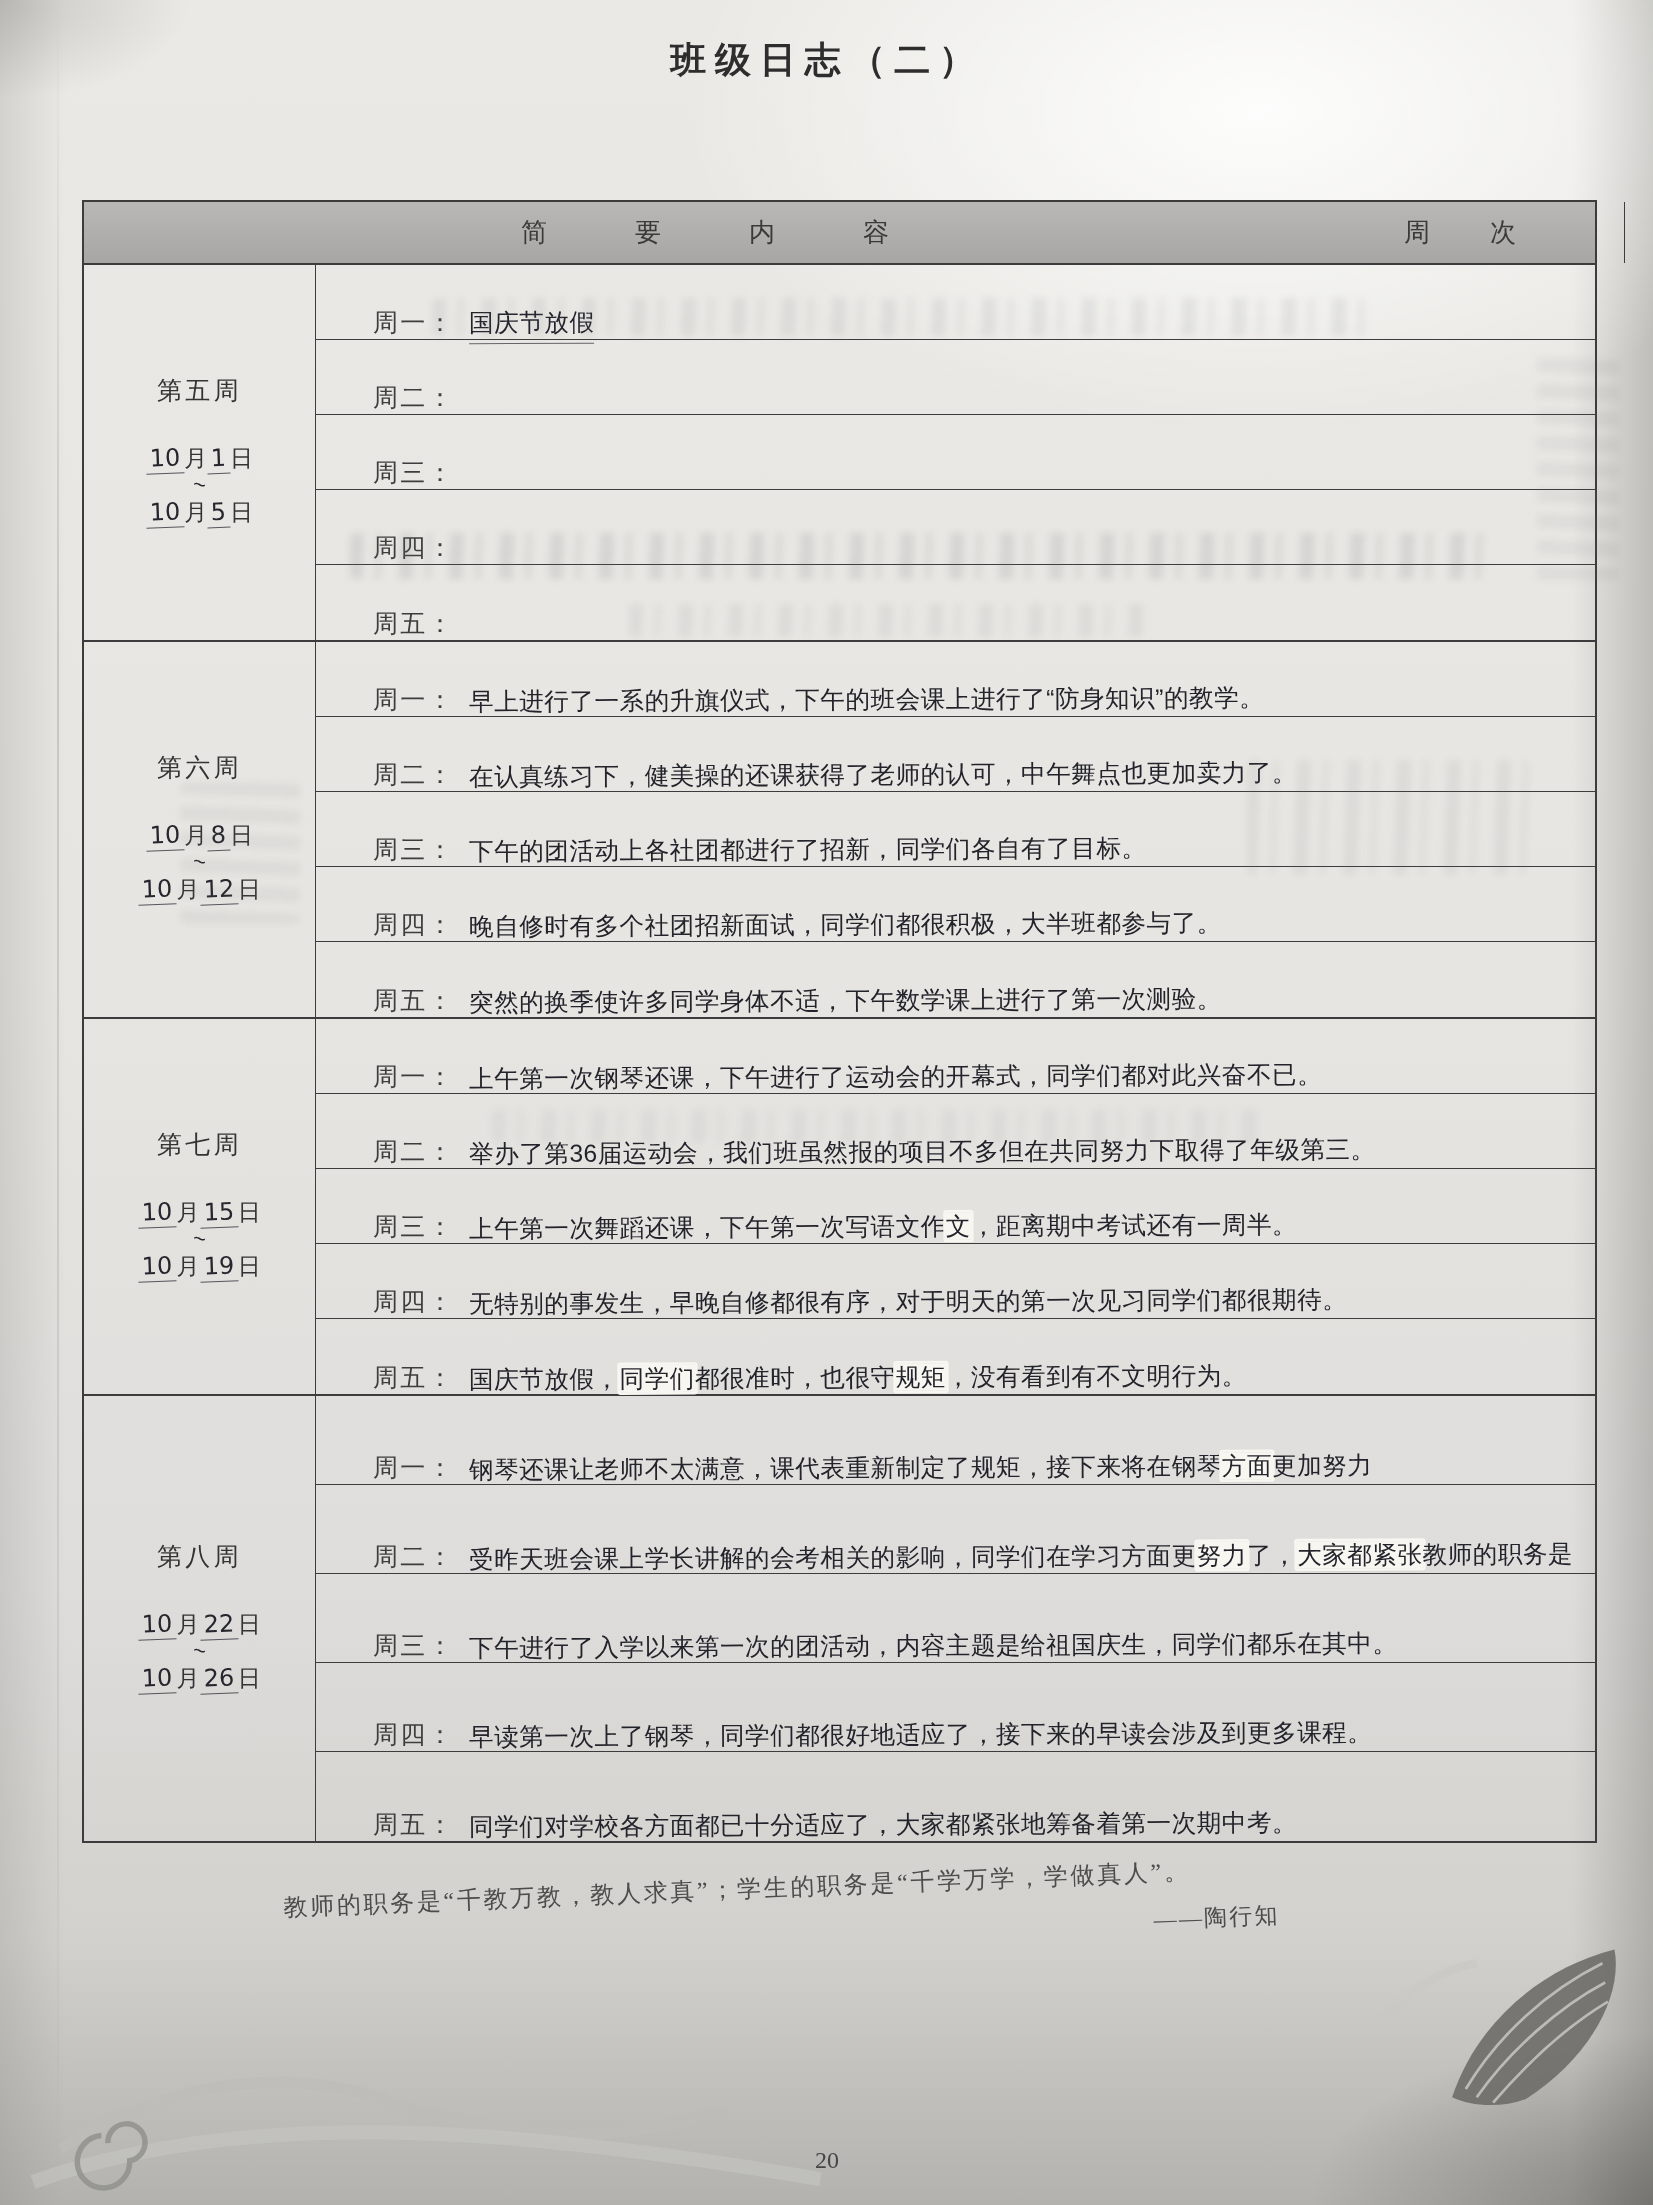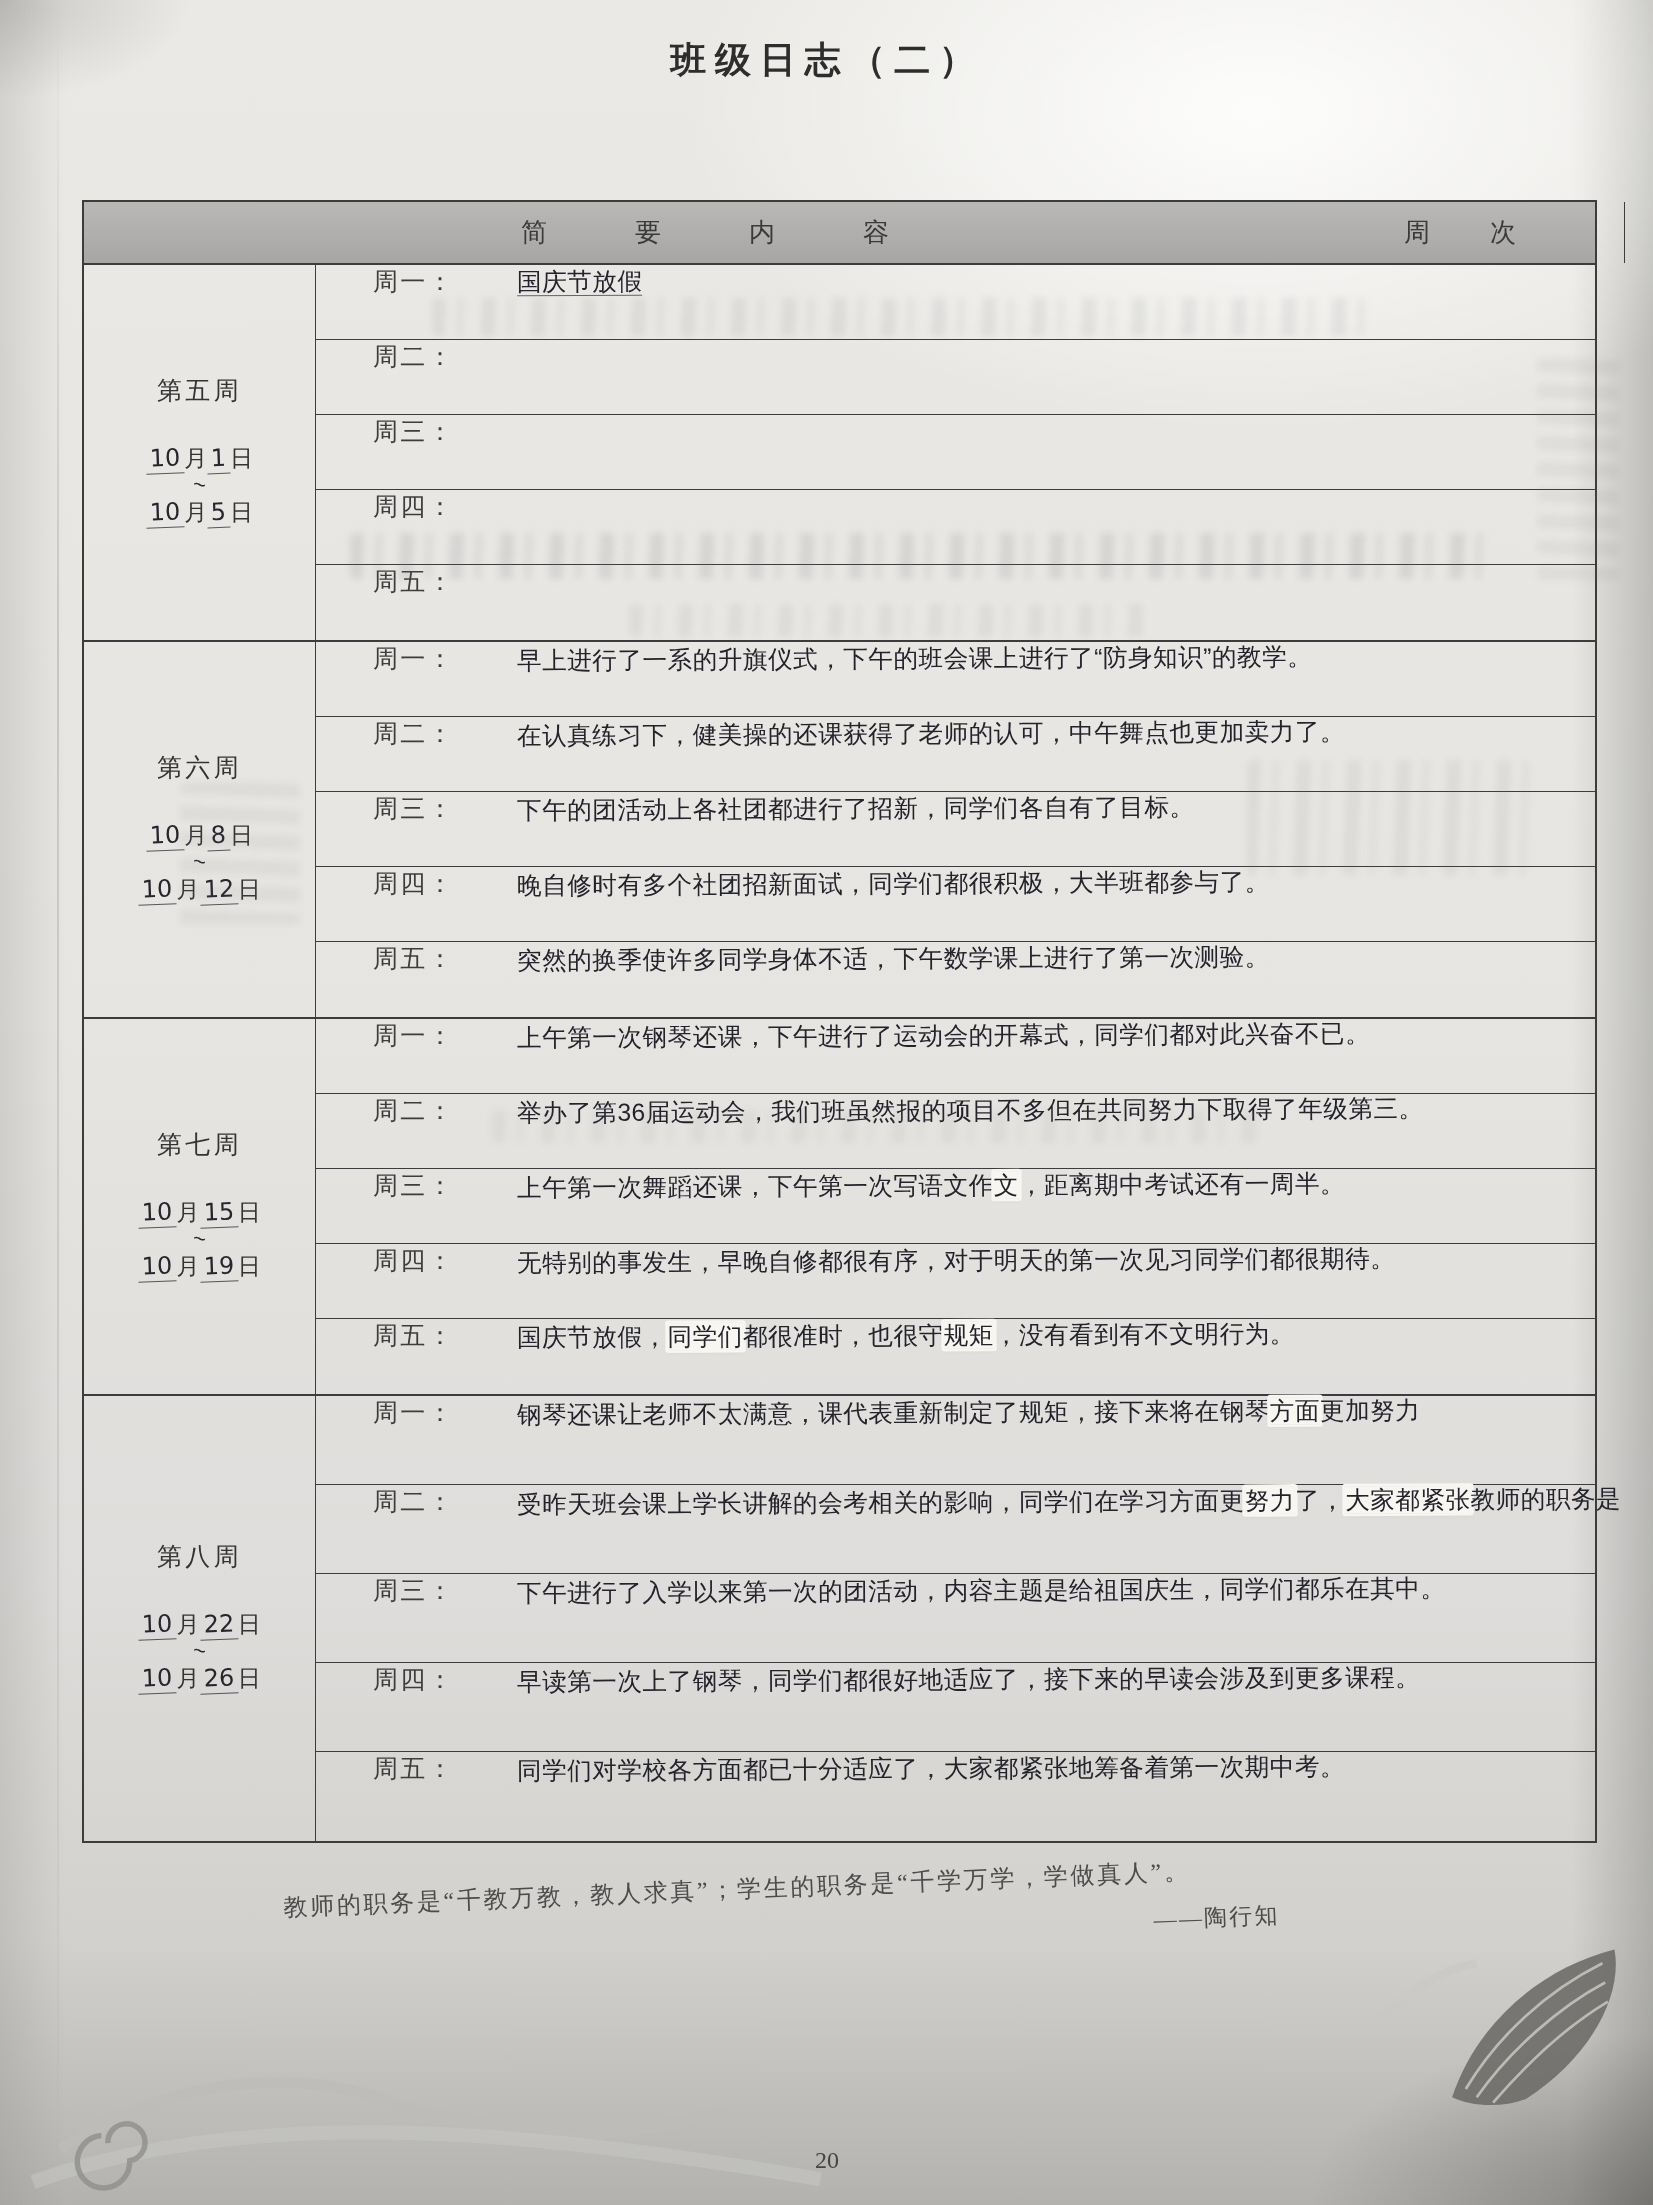--- a/index.html
+++ b/index.html
@@ -38,29 +38,29 @@
   .week-section{display:flex;border-bottom:2.2px solid #3c3c3c;}
   .week-section:last-child{border-bottom:none;}
   .week-cell{width:232px;border-right:1.6px solid #3c3c3c;display:flex;flex-direction:column;
       align-items:center;justify-content:center;box-sizing:border-box;}
   .week-label{font-family:"Liberation Serif",serif;font-size:25px;color:#333;letter-spacing:3.3px;margin-bottom:33px;}
   .date-line{font-family:"Liberation Serif",serif;font-size:23px;color:#333;margin:3.3px 0;}
   .hand-num{display:inline-block;font-family:"DejaVu Sans",sans-serif;font-size:24px;color:#26262e;
       border-bottom:1.6px solid rgba(50,50,60,.8);padding:0 3.8px 1.1px;transform:rotate(-2deg);}
   .tilde{font-size:22px;color:#26262e;transform:rotate(10deg);line-height:16.4px;}
   .days-col{flex:1;display:flex;flex-direction:column;}
-  .day-row{height:75px;display:flex;align-items:flex-start;padding-left:57px;
-      border-bottom:1.6px solid #3c3c3c;box-sizing:border-box;overflow:visible;gap:48px;}
+  .day-row{height:75px;display:flex;align-items:flex-end;padding-left:57px;
+      border-bottom:1.6px solid #3c3c3c;box-sizing:border-box;overflow:visible;}
   .day-row:last-child{border-bottom:none;}
   .tall .day-row{height:89px;}
   .day-label{font-family:"Liberation Serif",serif;font-size:25px;color:#3d3d3d;
       letter-spacing:2.2px;margin-right:14.2px;flex:none;}
   .day-entry{font-size:24.6px;color:#23232b;letter-spacing:0.5px;white-space:nowrap;transform:rotate(-0.3deg);}
   .tape{background:#f7f6f1;box-shadow:0 0 0 2.7px #f7f6f1, 0 1.6px 4.9px rgba(0,0,0,.07);border-radius:1.1px;}
-  .uline{border-bottom:1.6px solid rgba(45,45,55,.7);padding-bottom:0;}
+  .uline{border-bottom:1.6px solid rgba(45,45,55,.7);padding-bottom:7px;}
   
   .smudge{position:absolute;filter:blur(3.8px);opacity:.45;border-radius:5.5px;
     background:repeating-linear-gradient(92deg,
       rgba(110,112,122,.30) 0 14.2px, rgba(110,112,122,0) 14.2px 25px,
       rgba(110,112,122,.20) 25px 33px, rgba(110,112,122,0) 33px 50px);}
   .smudge.v{background:repeating-linear-gradient(2deg,
       rgba(110,112,122,.28) 0 14.2px, rgba(110,112,122,0) 14.2px 26px);}
   
   .quote-wrap{position:absolute;left:284px;top:1871px;width:1017px;transform:rotate(-2.3deg);}
   .quote{font-family:"Liberation Serif",serif;font-size:24px;color:#4c4c4c;letter-spacing:2.7px;}

